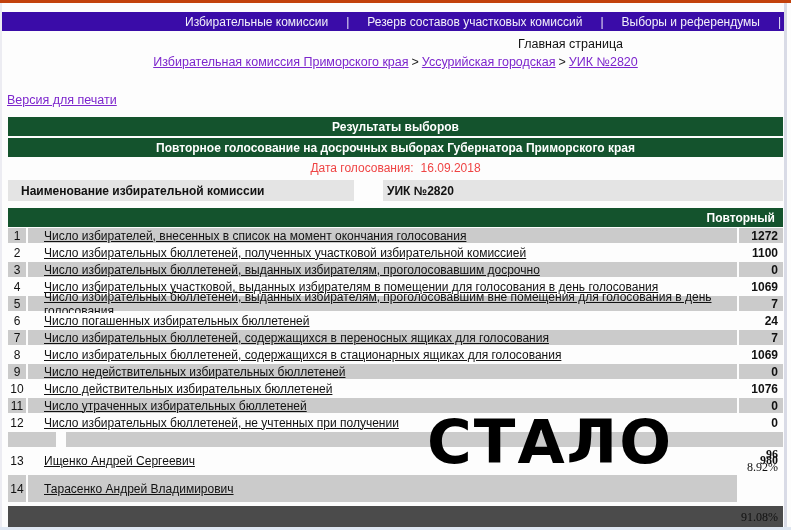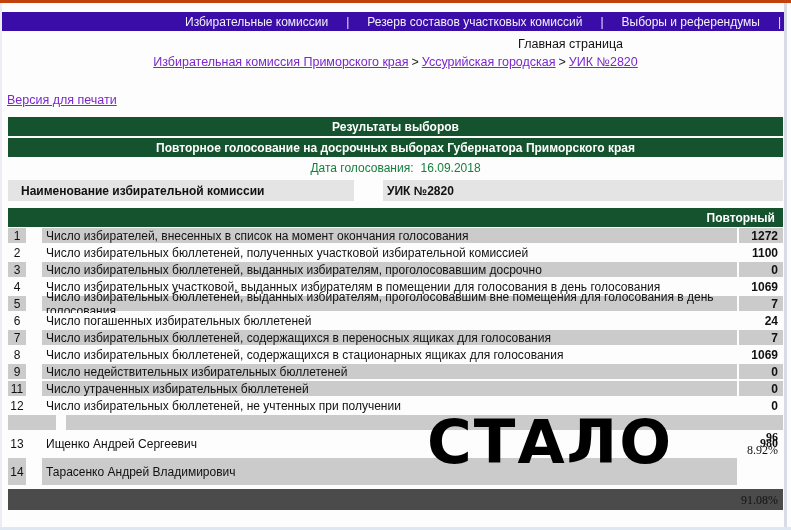--- a/index.html
+++ b/index.html
@@ -36,29 +36,29 @@
   .print-row { margin-top:23px; margin-left:7px; font-size:12.5px; height:15px; }
 
   
   .tbl { margin-top:9px; margin-left:8px; width:775px; font-size:12px; }
   .bar {
     height:19px; background:#14532d; color:#fff; font-weight:bold;
     display:flex; align-items:center; justify-content:center;
     margin-bottom:2px;
   }
   .bar.colhead { justify-content:flex-end; padding-right:8px; margin-bottom:1px; }
-  .date-row { height:18px; display:flex; align-items:center; justify-content:center; gap:7px; margin-bottom:3px; color:#15803d; }
+  .date-row { height:18px; display:flex; align-items:center; justify-content:center; gap:7px; margin-bottom:3px; color:#ef4444; }
   .comm-row { height:21px; display:flex; margin-bottom:7px; font-weight:bold;gap:26px; }
   .comm-row .c1 { width:346px; background:#e4e4e4; display:flex; align-items:center; padding-left:13px; }
   .comm-row .c2 { flex:1; background:#e4e4e4; display:flex; align-items:center; padding-left:4px; margin-left:3px; }
 
   .row { display:flex; height:15px; margin-bottom:2px; }
   .row .cell { display:flex; align-items:center; }
   .row .num { width:18px; justify-content:center; }
-  .row .lbl { flex:1; margin-left:16px; padding-left:4px; }
+  .row .lbl { flex:1; margin-left:2px; padding-left:16px;text-decoration:underline; }
   .row .val { width:44px; margin-left:2px; justify-content:flex-end; padding-right:5px; font-weight:bold; }
   .row.g .cell { background:#cbcbcb; }
   .row.w .cell { background:#fdfdfd; }
   .row.w { }
 
   .sep-row { display:flex; height:15px; margin-bottom:1px; }
   .sep-row .s1 { width:48px; background:#cbcbcb; }
   .sep-row .s2 { flex:1; margin-left:10px; background:#cbcbcb; }
 
   .row.cand { height:26px; }
@@ -163,20 +163,25 @@
     <div class="row w">
         <div class="cell num">8</div>
         <div class="cell lbl">Число избирательных бюллетеней, содержащихся в стационарных ящиках для голосования</div>
         <div class="cell val">1069</div>
       </div>
     <div class="row g">
         <div class="cell num">9</div>
         <div class="cell lbl">Число недействительных избирательных бюллетеней</div>
         <div class="cell val">0</div>
       </div>
+    <div class="row w">
+        <div class="cell num">10</div>
+        <div class="cell lbl">Число действительных избирательных бюллетеней</div>
+        <div class="cell val">1076</div>
+      </div>
     <div class="row g">
         <div class="cell num">11</div>
         <div class="cell lbl">Число утраченных избирательных бюллетеней</div>
         <div class="cell val">0</div>
       </div>
     <div class="row w">
         <div class="cell num">12</div>
         <div class="cell lbl">Число избирательных бюллетеней, не учтенных при получении</div>
         <div class="cell val">0</div>
       </div>

